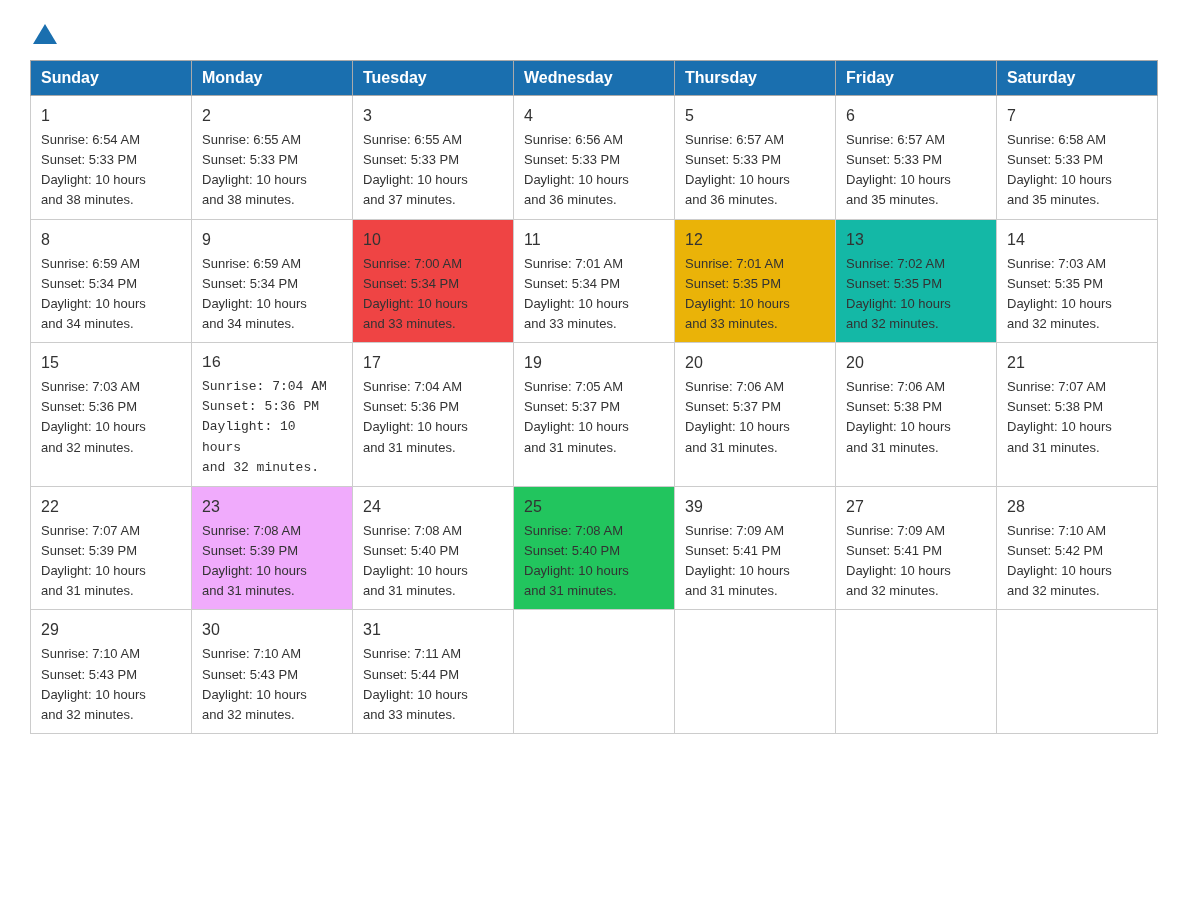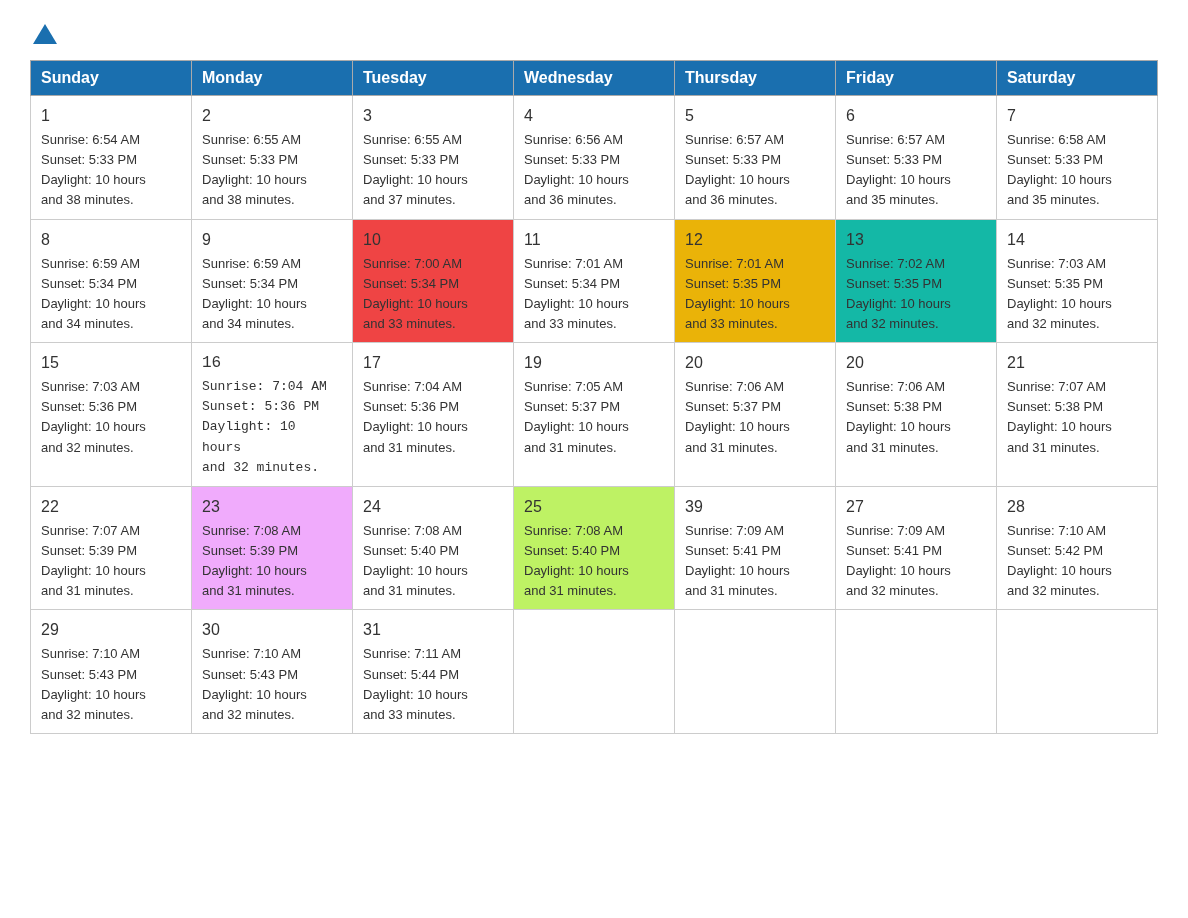--- a/index.html
+++ b/index.html
@@ -177,21 +177,21 @@
         <td style="background: rgb(255, 255, 255);"><span class="day-number">21</span>
 <span class="day-info">Sunrise: 7:07 AM<br>Sunset: 5:38 PM<br>Daylight: 10 hours<br>and 31 minutes.</span></td>
       </tr>
       <tr>
         <td style="background: rgb(255, 255, 255);"><span class="day-number">22</span>
 <span class="day-info">Sunrise: 7:07 AM<br>Sunset: 5:39 PM<br>Daylight: 10 hours<br>and 31 minutes.</span></td>
         <td style="background: #f0abfc;"><span class="day-number">23</span>
 <span class="day-info">Sunrise: 7:08 AM<br>Sunset: 5:39 PM<br>Daylight: 10 hours<br>and 31 minutes.</span></td>
         <td style="background: rgb(255, 255, 255); margin-left: 32px;"><span class="day-number">24</span>
 <span class="day-info">Sunrise: 7:08 AM<br>Sunset: 5:40 PM<br>Daylight: 10 hours<br>and 31 minutes.</span></td>
-        <td style="background: #bef264;"><span class="day-number">25</span>
+        <td style="background: #22c55e;"><span class="day-number">25</span>
 <span class="day-info">Sunrise: 7:08 AM<br>Sunset: 5:40 PM<br>Daylight: 10 hours<br>and 31 minutes.</span></td>
         <td style="background: rgb(255, 255, 255);"><span class="day-number">39</span>
 <span class="day-info">Sunrise: 7:09 AM<br>Sunset: 5:41 PM<br>Daylight: 10 hours<br>and 31 minutes.</span></td>
         <td style="background: rgb(255, 255, 255);"><span class="day-number">27</span>
 <span class="day-info">Sunrise: 7:09 AM<br>Sunset: 5:41 PM<br>Daylight: 10 hours<br>and 32 minutes.</span></td>
         <td style="background: rgb(255, 255, 255); margin-left: 44px;"><span class="day-number">28</span>
 <span class="day-info">Sunrise: 7:10 AM<br>Sunset: 5:42 PM<br>Daylight: 10 hours<br>and 32 minutes.</span></td>
       </tr>
       <tr>
         <td style="background: rgb(255, 255, 255);"><span class="day-number">29</span>

